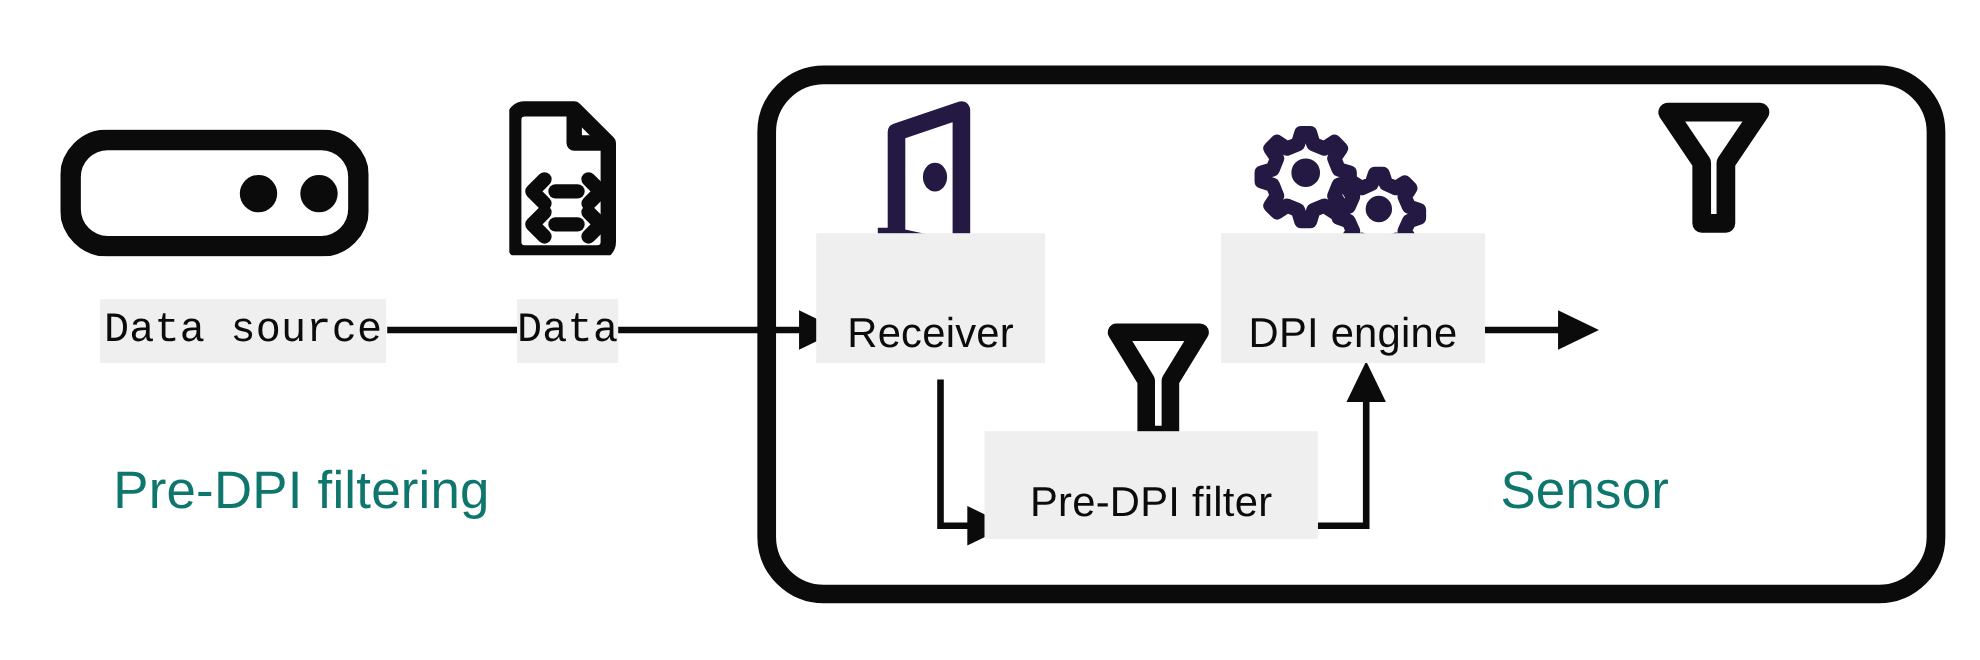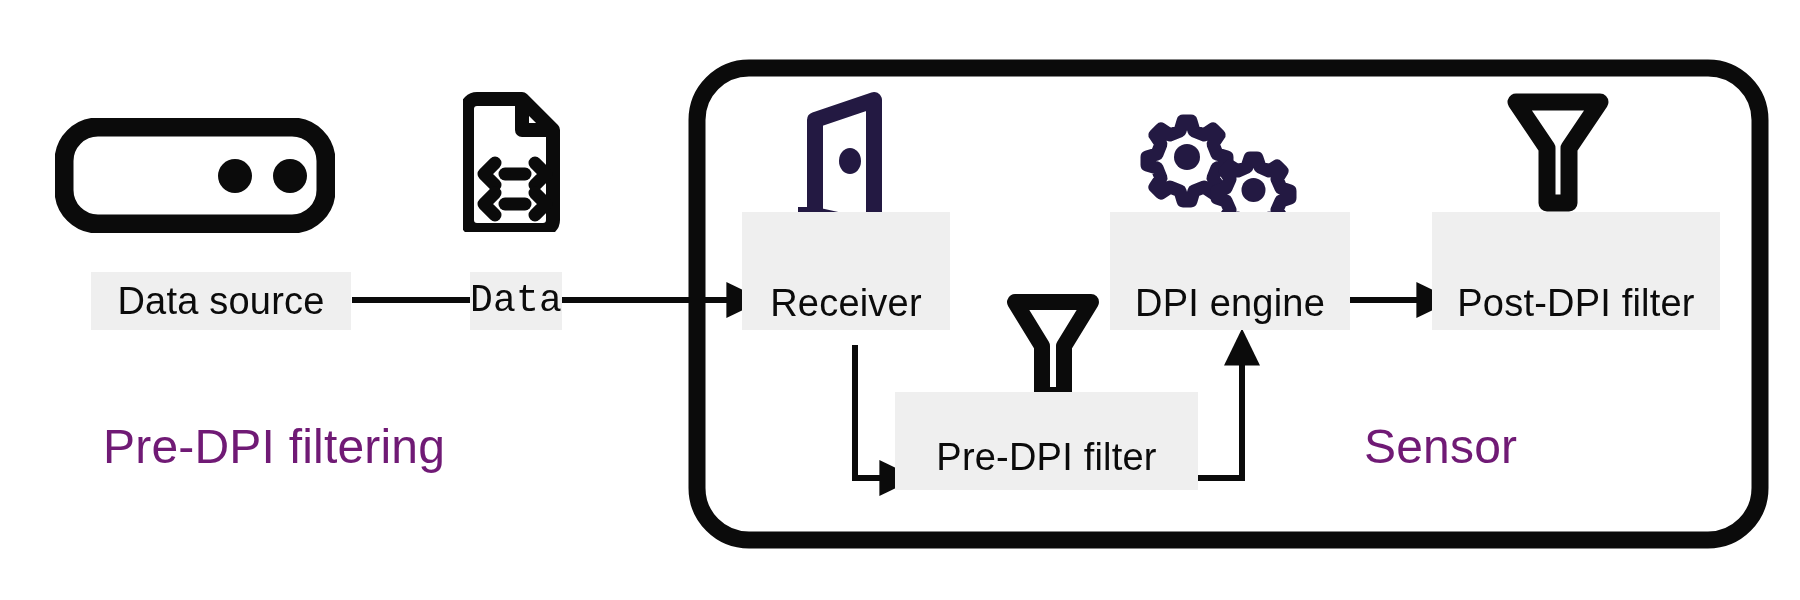--- a/index.html
+++ b/index.html
@@ -32,21 +32,21 @@
     font-size: 38px;
     line-height: 1;
     display: flex;
     align-items: center;
     justify-content: center;
     white-space: nowrap;
     letter-spacing: 0.2px;
   }
   .group-title {
     position: absolute;
-    color: #701a75;
+    color: #0f766e;
     font-family: "Liberation Sans", sans-serif;
     font-size: 48px;
     line-height: 1;
     white-space: nowrap;
     letter-spacing: 0.2px;
   }
   .icon-box {
     position: absolute;
   }
   .icon-box svg { display: block; }
@@ -128,37 +128,34 @@
       </g>
     </svg>
   </div>
 
   <div class="icon-box" style="left:1503px; top:88px;">
     <svg width="110" height="135" viewBox="0 0 110 135">
       <path d="M13,14 H97 L66,60 V115 H44 V60 Z" fill="#ffffff" stroke="#0b0b0b" stroke-width="17" stroke-linejoin="round" stroke-linecap="round"></path>
     </svg>
   </div>
 
-  <div class="node-label" style="left:91px; top:272px; width:260px; height:58px;">Data source</div>
+  <div class="node-label" style="left:91px; top:272px; width:260px; height:58px;font-family:Liberation Mono, monospace;">Data source</div>
 
   <div class="node-label" style="left:470px; top:272px; width:92px; height:58px;font-family:Liberation Mono, monospace;">Data</div>
 
   <div class="node-label" style="left:742px; top:212px; width:208px; height:118px;">
     <span style="position:absolute; bottom:8px;">Receiver</span>
   </div>
 
   <div class="node-label" style="left:895px; top:392px; width:303px; height:98px;">
     <span style="position:absolute; bottom:14px;">Pre-DPI filter</span>
   </div>
 
   <div class="node-label" style="left:1110px; top:212px; width:240px; height:118px;">
     <span style="position:absolute; bottom:8px;">DPI engine</span>
   </div>
 
-  <div class="node-label" style="left:1432px; top:212px; width:288px; height:118px;">
-    <span style="position:absolute; bottom:8px;">Post-DPI filter</span>
-  </div>
 
   <div class="group-title" style="left:103px; top:423px;">Pre-DPI filtering</div>
 
   <div class="group-title" style="left:1364px; top:423px;">Sensor</div>
 
 </div>
 
 </body></html>

